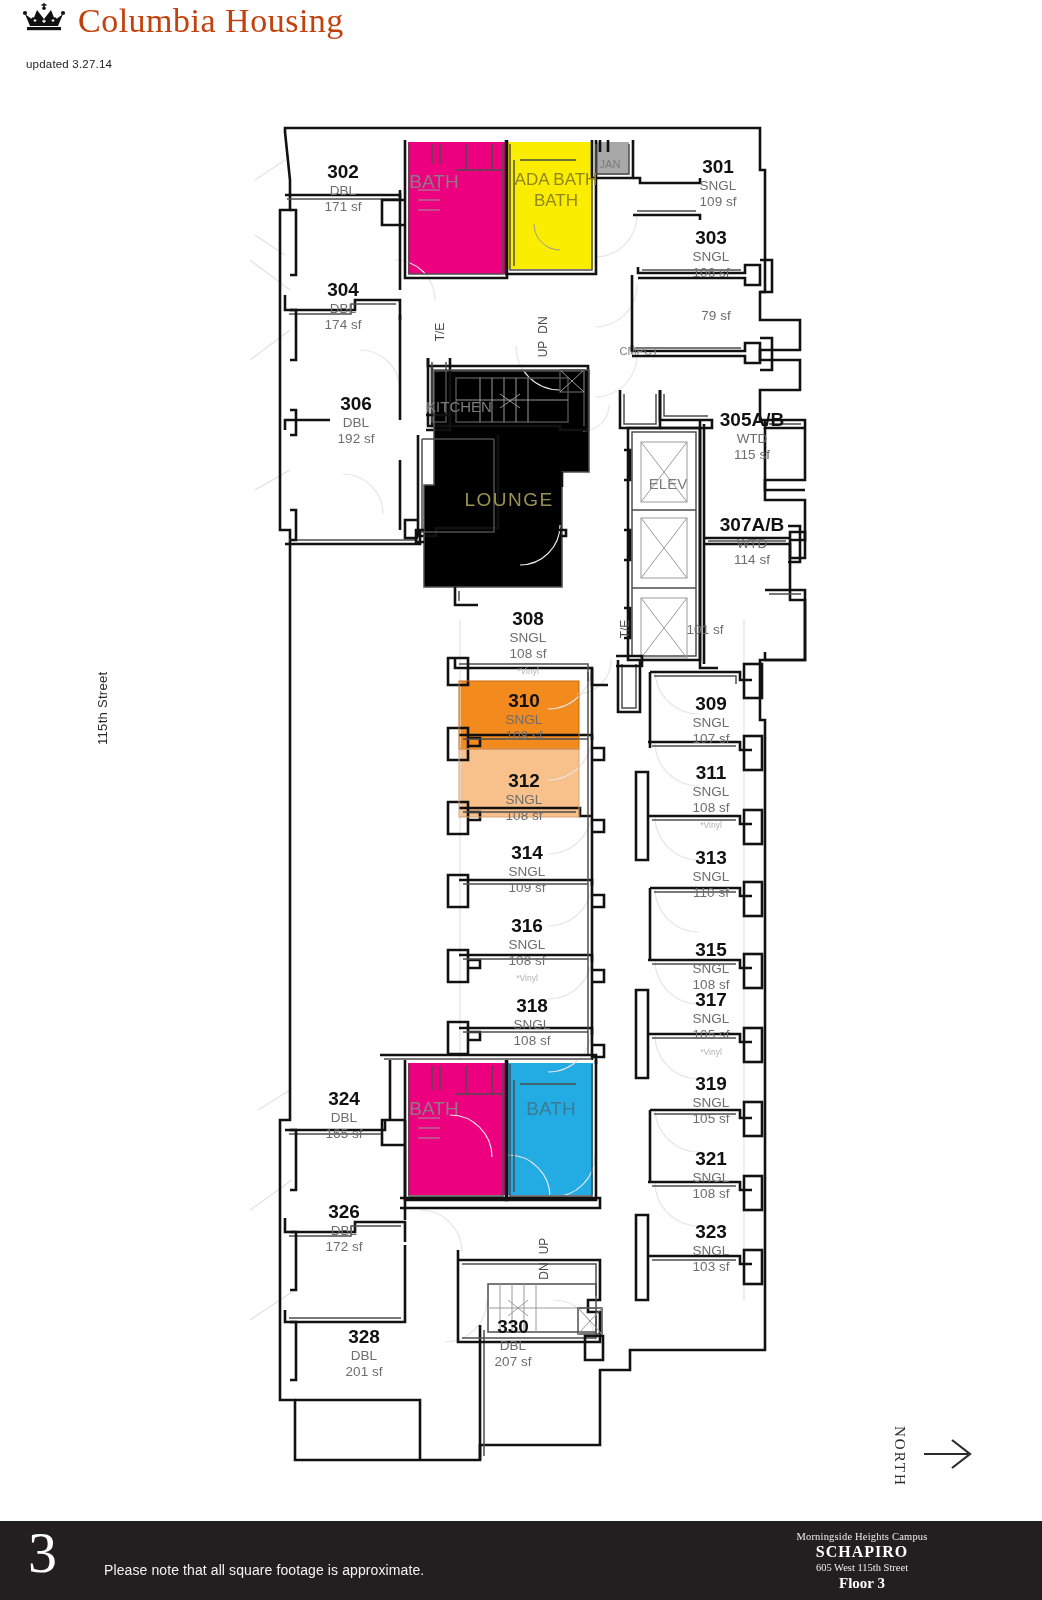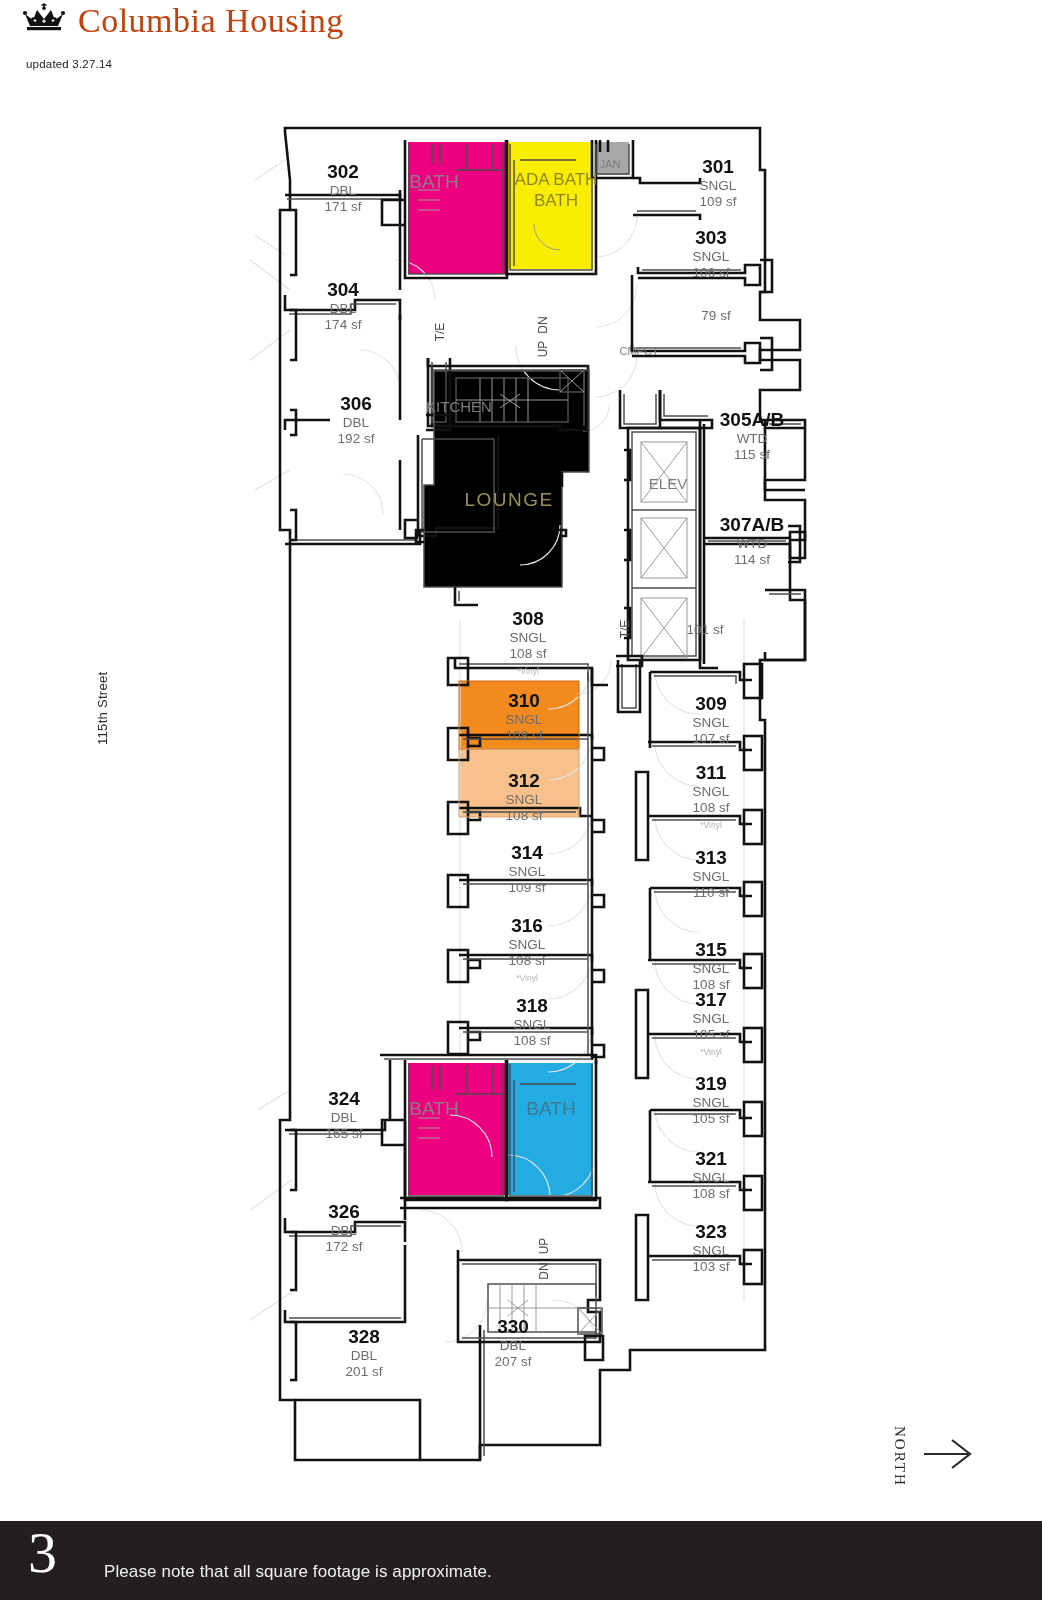--- a/index.html
+++ b/index.html
@@ -42,21 +42,21 @@
   #footer{
     position:absolute;left:0;top:1521px;width:1042px;height:79px;
     background:#231f20;color:#fff;
   }
   #footer-page{
     position:absolute;left:28px;top:3px;
     font-family:"Liberation Serif", serif;font-size:58px;line-height:58px;color:#fff;
   }
   #footer-note{
     position:absolute;left:104px;top:41px;
-    font-size:17px;color:#f2f2f2;letter-spacing:.1px;
+    font-size:14px;color:#f2f2f2;letter-spacing:.1px;
   }
   #footer-right{position:absolute;right:60px;top:10px;text-align:center;width:240px;}
   #fr-campus{font-family:"Liberation Serif", serif;font-size:10.5px;letter-spacing:.2px;color:#efefef;}
   #fr-building{font-family:"Liberation Serif", serif;font-size:16px;font-weight:bold;letter-spacing:1px;margin-top:1px;}
   #fr-address{font-family:"Liberation Serif", serif;font-size:10.5px;margin-top:1px;color:#efefef;}
   #fr-floor{font-family:"Liberation Serif", serif;font-size:15px;font-weight:bold;margin-top:2px;}
   
   .rm-num{font-family:"Liberation Sans",sans-serif;font-size:19px;font-weight:bold;fill:#111;text-anchor:middle;}
   .rm-type{font-family:"Liberation Sans",sans-serif;font-size:13.5px;fill:#6d6d6d;text-anchor:middle;}
   .rm-sf{font-family:"Liberation Sans",sans-serif;font-size:13.5px;fill:#6d6d6d;text-anchor:middle;}
@@ -590,13 +590,19 @@
 <div id="north-group">
   <div id="north-text">NORTH</div>
   <svg id="north-arrow" width="64" height="40" viewBox="0 0 64 40">
     <path d="M4 20 L48 20 M32 6 L50 20 L32 34" stroke="#2b2b2b" stroke-width="2.2" fill="none"></path>
   </svg>
 </div>
 
 <div id="footer">
   <div id="footer-page">3</div>
   <div id="footer-note">Please note that all square footage is approximate.</div>
+  <div id="footer-right">
+    <div id="fr-campus">Morningside Heights Campus</div>
+    <div id="fr-building">SCHAPIRO</div>
+    <div id="fr-address">605 West 115th Street</div>
+    <div id="fr-floor">Floor 3</div>
+  </div>
 </div>
 
 </body></html>

